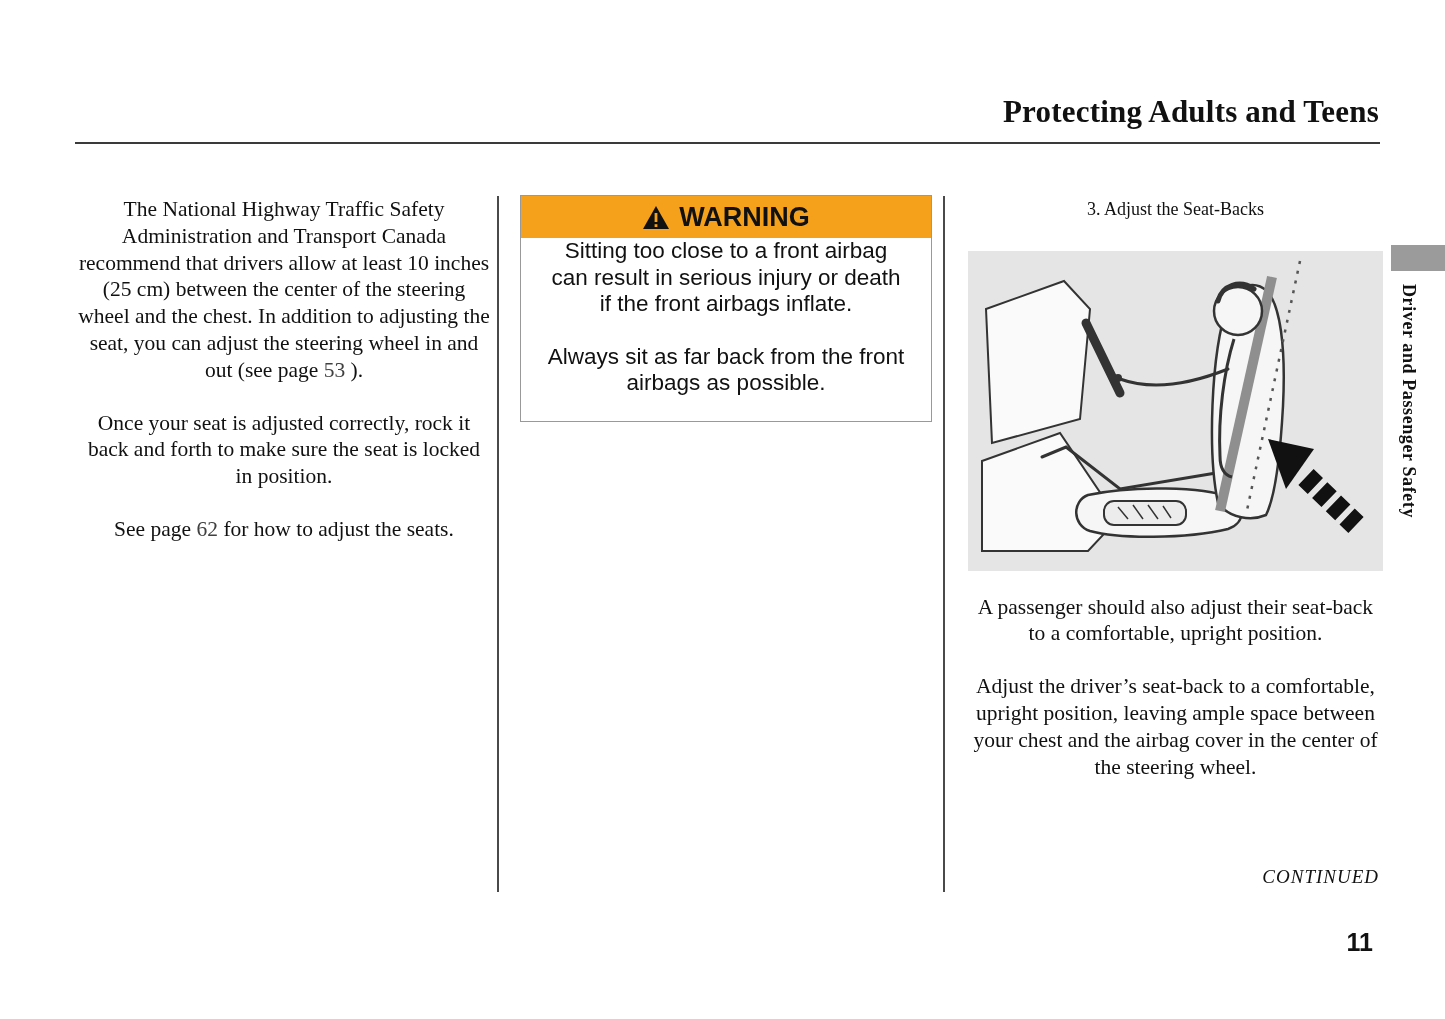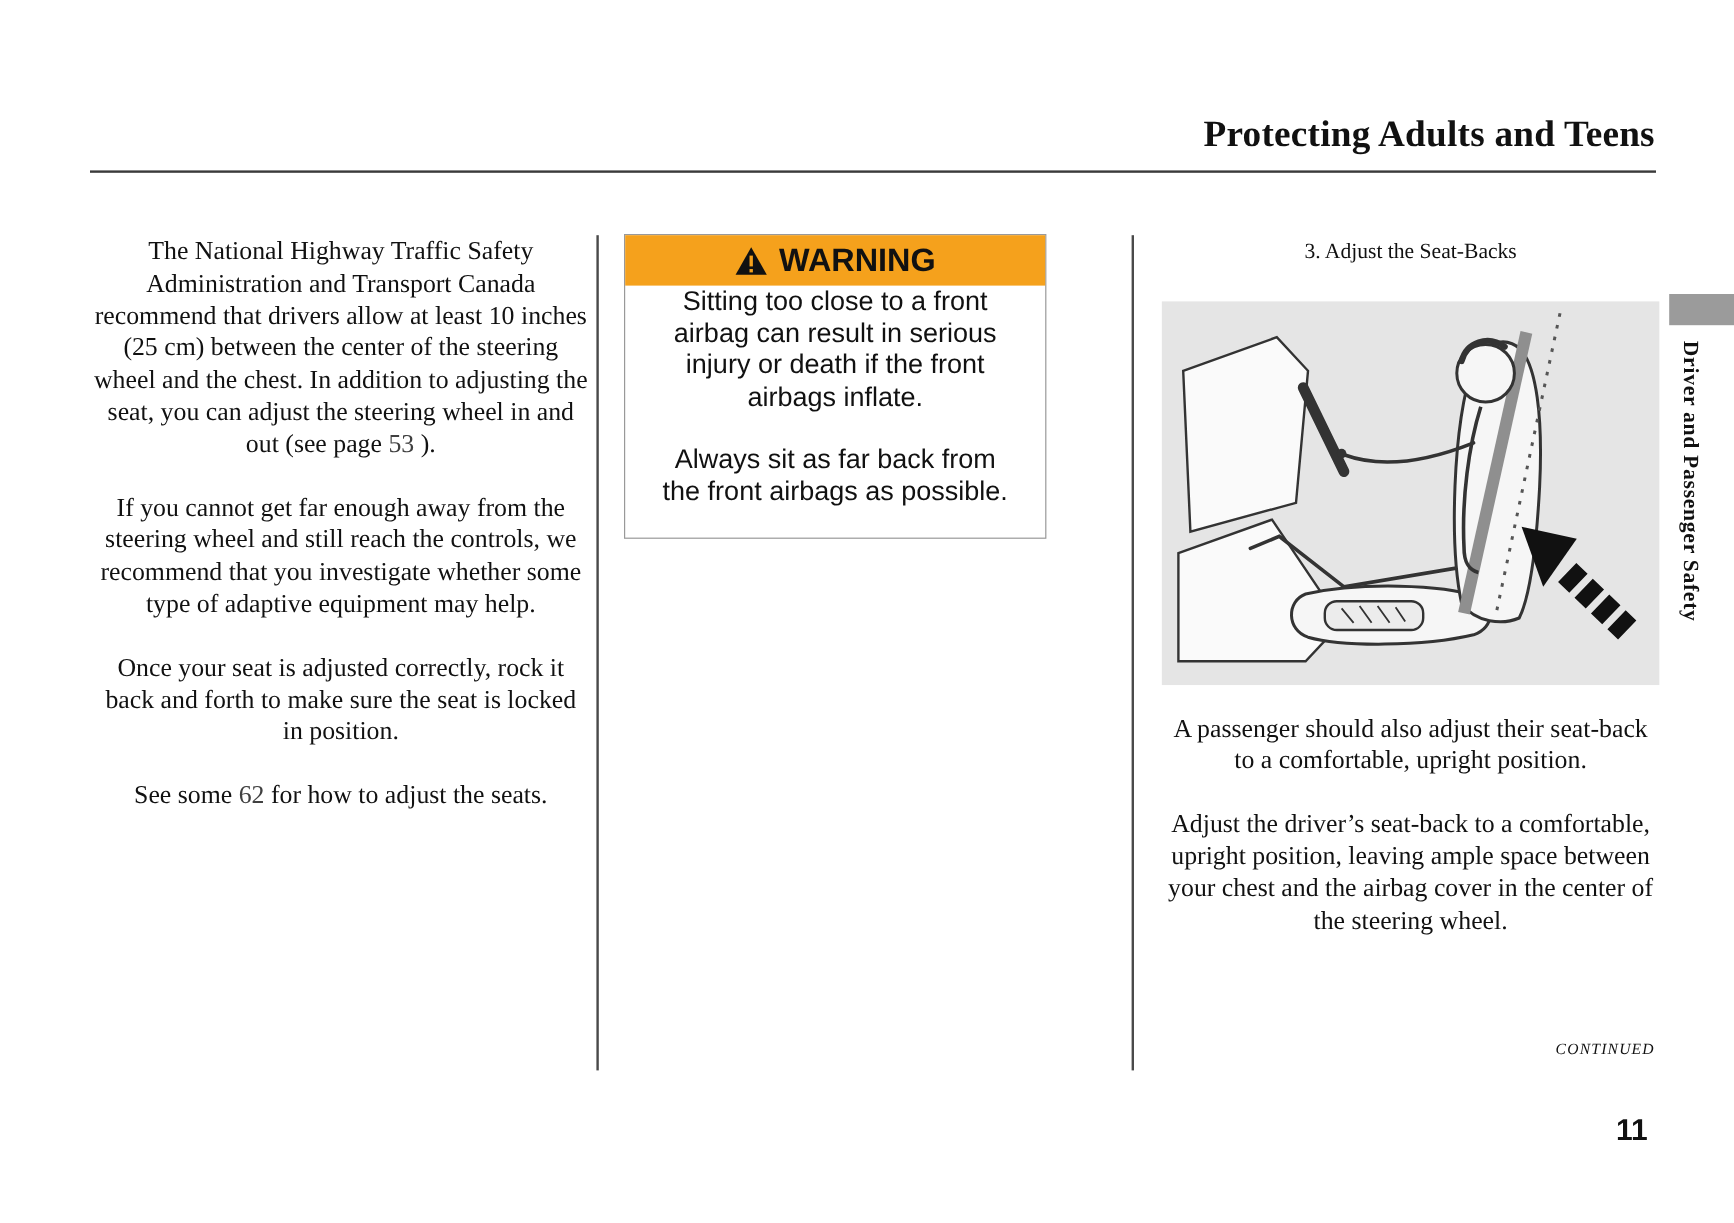--- a/index.html
+++ b/index.html
@@ -18,21 +18,21 @@
   .col-left {
     position:absolute; left:78px; top:196px; width:412px;
     font-size:21.5px; line-height:26.8px;
   }
   .col-left p { margin:0 0 26px 0; }
   .pagelink { color:#404040; text-decoration:none; cursor:pointer; }
   .divider { position:absolute; top:196px; width:2px; height:696px; background:#4a4a4a; }
   .divider-1 { left:497px; }
   .divider-2 { left:943px; }
   .warning-box {
-    position:absolute; left:520px; top:195px; width:352px;
+    position:absolute; left:520px; top:195px; width:412px;
     border:1px solid #999; background:#fff;
   }
   .warning-header {
     background:#f5a11c; height:42px;
     display:flex; align-items:center; justify-content:center; gap:9px;
     font-family:"Liberation Sans", sans-serif; font-weight:bold; font-size:27px; color:#111;
   }
   .warning-header .tri { display:inline-flex; }
   .warning-body {
     padding:0 26px 24px 26px;
@@ -48,40 +48,39 @@
   .illustration { width:415px; height:320px; margin:0 0 16px 0; }
   .col-right p { margin:0 0 26px 0; }
   .side-tab { position:absolute; right:0; top:245px; width:54px; height:26px; background:#9b9b9b; }
   .side-label {
     position:absolute; right:26px; top:284px;
     writing-mode:vertical-rl; font-weight:bold; font-size:18px; letter-spacing:0.6px;
     white-space:nowrap;
   }
   .continued {
     position:absolute; right:66px; top:866px;
-    font-style:italic; font-size:13px; letter-spacing:1px;
+    font-style:italic; font-size:19px; letter-spacing:1px;
   }
   .page-number {
     position:absolute; right:72px; top:928px;
     font-family:"Liberation Sans", sans-serif; font-weight:bold; font-size:25px;
   }
 </style>
 </head>
 <body>
 
 <div class="page">
 
   <div class="header-title">Protecting Adults and Teens</div>
   <div class="header-rule"></div>
 
   <div class="col-left">
     <p><span>The National Highway Traffic Safety Administration and Transport Canada recommend that drivers allow at least 10 inches (25 cm) between the center of the steering wheel and the chest. In addition to adjusting the seat, you can adjust the steering wheel in and out (see page </span><a class="pagelink">53</a><span> ).</span></p>
-    <p>If you cannot get far enough away from the steering wheel and still reach the controls, we recommend that you investigate whether some type of adaptive equipment may help.</p>
     <p>Once your seat is adjusted correctly, rock it back and forth to make sure the seat is locked in position.</p>
-    <p><span>See some </span><a class="pagelink">62</a><span> for how to adjust the seats.</span></p>
+    <p><span>See page </span><a class="pagelink">62</a><span> for how to adjust the seats.</span></p>
   </div>
 
   <div class="divider divider-1"></div>
   <div class="divider divider-2"></div>
 
   <div class="warning-box">
     <div class="warning-header">
       <span class="tri">
         <svg width="28" height="25" viewBox="0 0 28 25" aria-hidden="true">
           <polygon points="14,1 27,24 1,24" fill="#111"></polygon>

